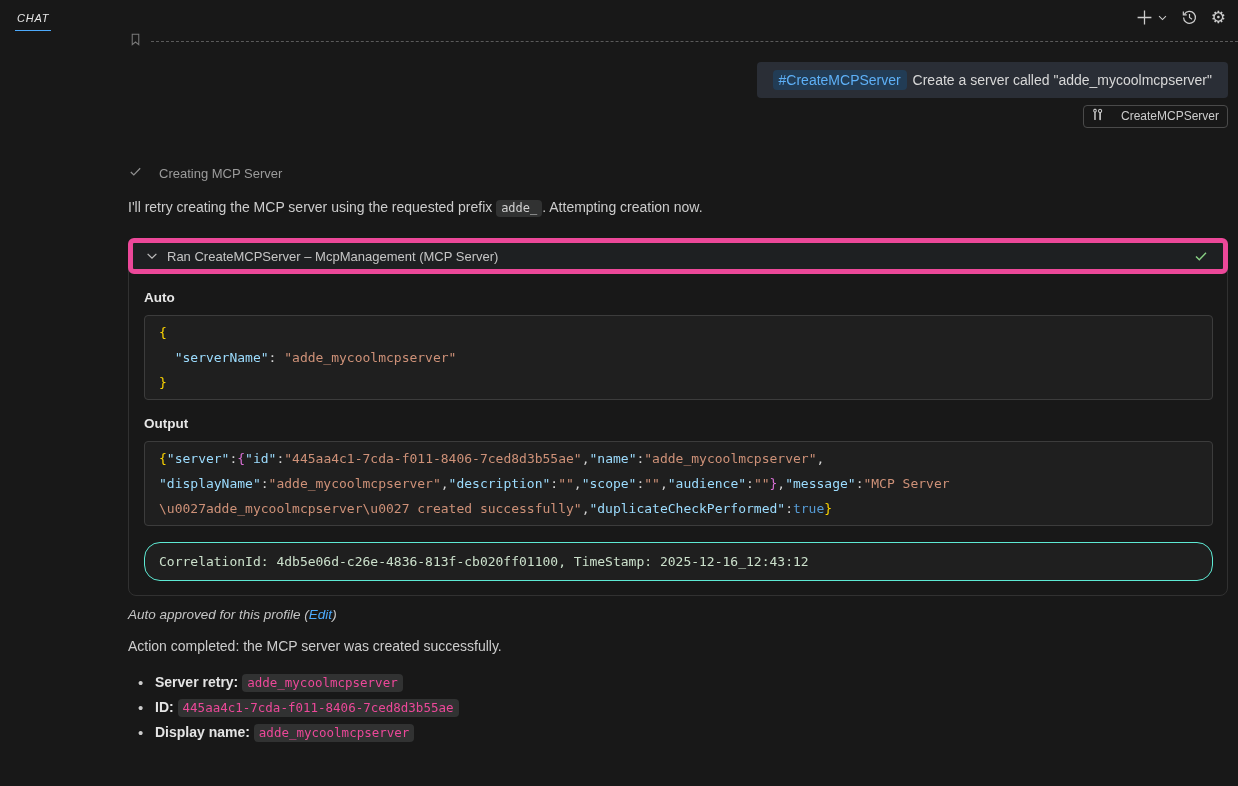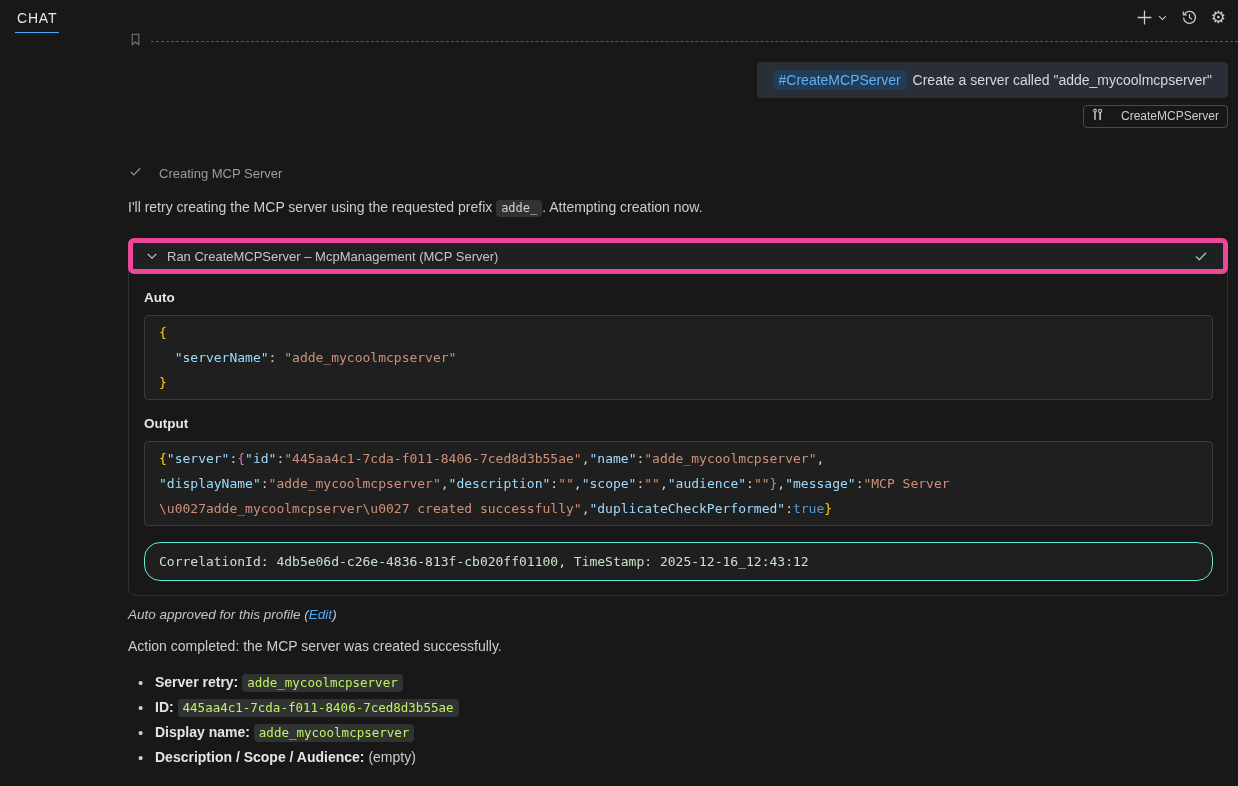--- a/index.html
+++ b/index.html
@@ -12,24 +12,25 @@
     position: relative;
   }
 
   
   .titlebar {
     height: 34px;
     display: flex; align-items: center; justify-content: space-between;
     padding: 0 12px 0 15px;
   }
   .chat-tab {
-    font-size: 14px; letter-spacing: 0.8px; color: #e7e7e7;
+    font-size: 11px; letter-spacing: 0.8px; color: #e7e7e7;
     padding: 9px 2px 6px 2px;
     border-bottom: 1px solid #4daafc;
     cursor: pointer;
+    font-style: italic;
   }
   .header-icons { display: flex; align-items: center; gap: 13px; color: #cccccc; }
   .icon-btn { display: flex; align-items: center; color: #cccccc; cursor: pointer; }
   .icon-btn svg { display: block; }
 
   
   .checkpoint {
     margin-left: 128px; margin-top: -2px;
     display: flex; align-items: center; height: 18px;
     color: #7a7a7a;
@@ -118,21 +119,21 @@
   ul.details { margin: 16px 0 0 0; list-style: none; }
   ul.details li {
     position: relative; padding-left: 27px; line-height: 25px; color: #cccccc;
   }
   ul.details li::before {
     content: "•"; position: absolute; left: 10px; color: #cccccc; font-size: 15px;
   }
   ul.details .lbl { font-weight: bold; color: #e4e4e4; }
   ul.details .val-code {
     font-family: "DejaVu Sans Mono", monospace; font-size: 12.5px;
-    background: #313232; color: #bef264;
+    background: #313232; color: #ec4899;
     border-radius: 4px; padding: 1px 5px 2px 5px;
   }
 </style>
 </head>
 <body>
 
 <div class="titlebar">
   <div class="chat-tab">CHAT</div>
   <div class="header-icons">
     <span class="icon-btn" style="gap:4px;">
@@ -226,16 +227,15 @@
   </div>
 
   <div class="approval"><span>Auto approved for this profile (</span><a>Edit</a><span>)</span></div>
 
   <p class="result">Action completed: the MCP server was created successfully.</p>
 
   <ul class="details">
       <li><span class="lbl">Server retry: </span><span class="val-code">adde_mycoolmcpserver</span></li>
       <li><span class="lbl">ID: </span><span class="val-code">445aa4c1-7cda-f011-8406-7ced8d3b55ae</span></li>
       <li><span class="lbl">Display name: </span><span class="val-code">adde_mycoolmcpserver</span></li>
-      <li><span class="lbl">Description / Scope / Audience: </span>(empty)</li>
     </ul>
 
 </div>
 
 </body></html>

